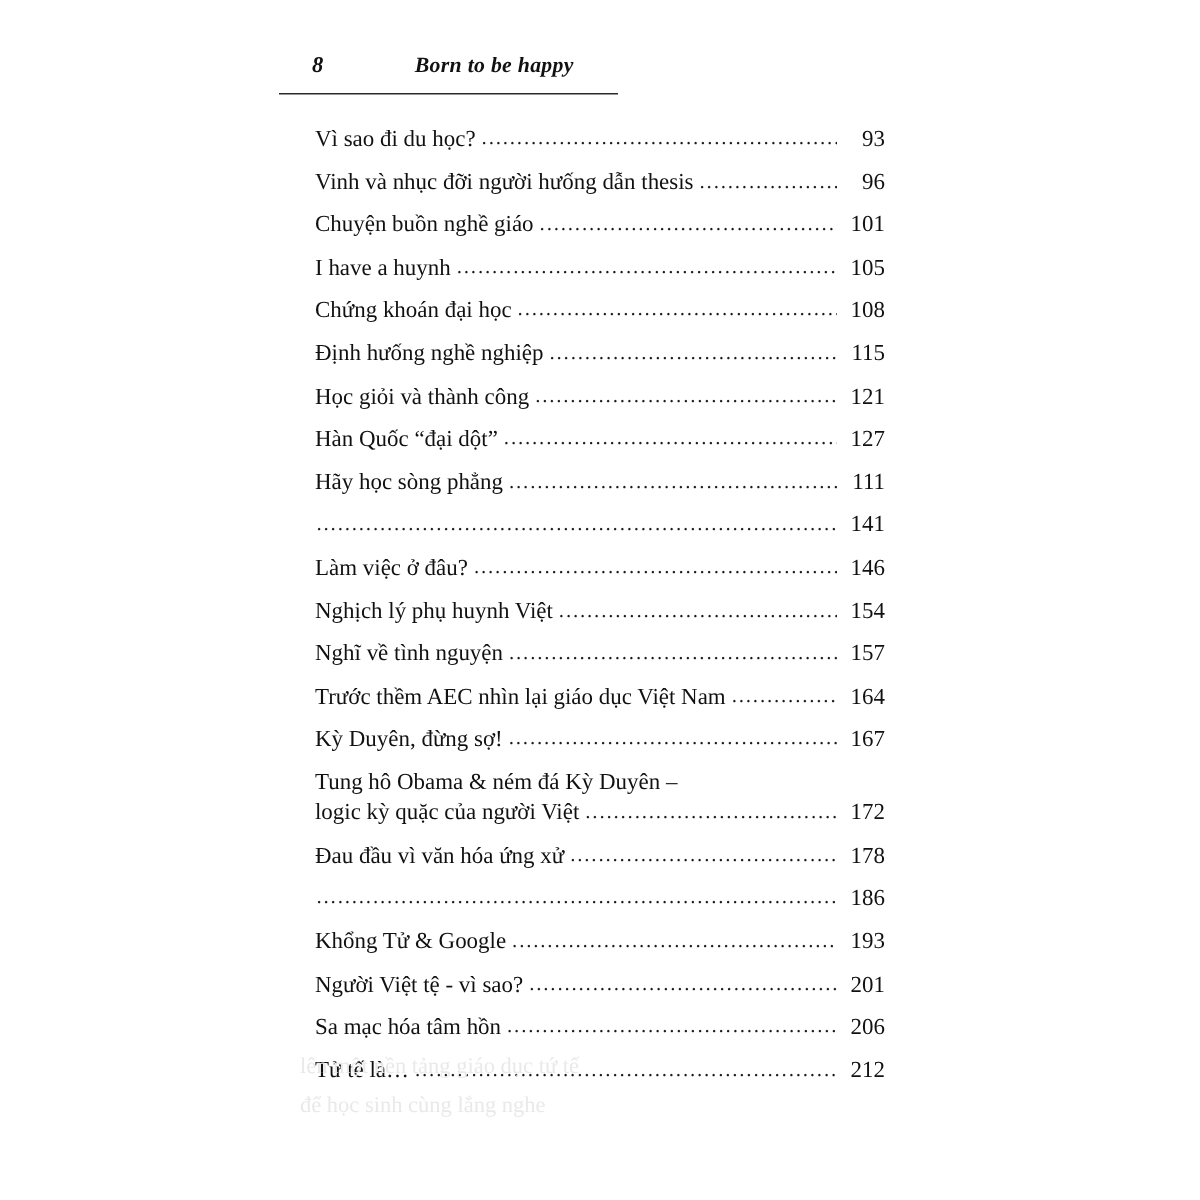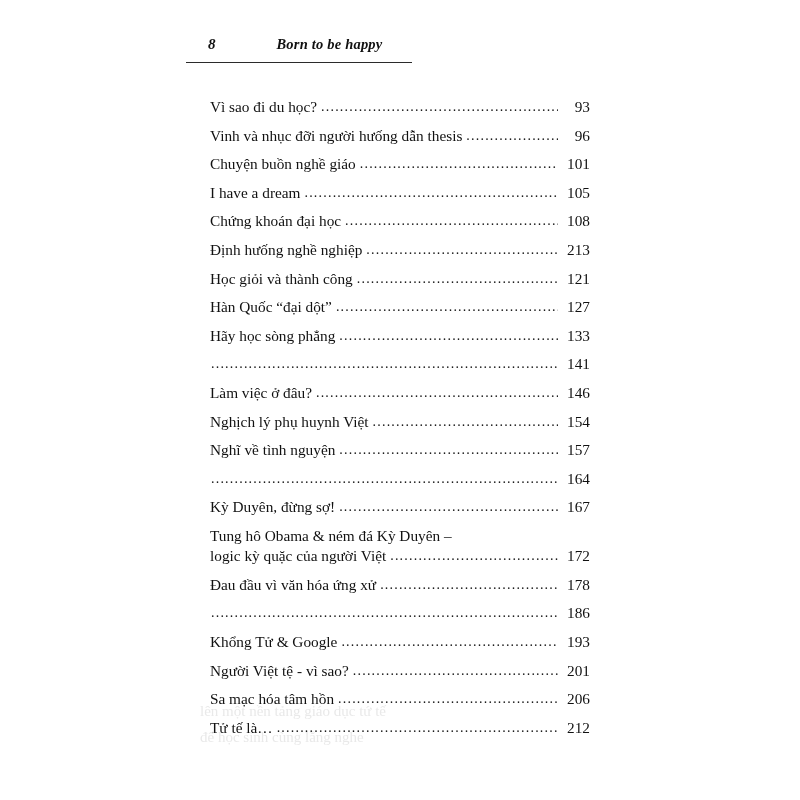--- a/index.html
+++ b/index.html
@@ -54,21 +54,21 @@
     left: 0px;
     top: 26px;
     width: 226px;
     height: 1px;
     background: #2b2b2b;
   }
   
   .toc {
     position: absolute;
     left: 210px;
-    top: 99px;
+    top: 85px;
     width: 380px;
   }
   .toc-entry {
     display: flex;
     align-items: baseline;
     font-size: 15.3px;
     color: #111111;
     line-height: 1.0;
     margin-bottom: 12.6px;
     white-space: nowrap;
@@ -153,53 +153,53 @@
       <span class="pg">96</span>
     </div>
 
     <div class="toc-entry">
       <span class="title">Chuyện buồn nghề giáo</span>
       <span class="leader">......................................................................................</span>
       <span class="pg">101</span>
     </div>
 
     <div class="toc-entry">
-      <span class="title">I have a dream</span>
+      <span class="title">I have a huynh</span>
       <span class="leader">......................................................................................</span>
       <span class="pg">105</span>
     </div>
 
     <div class="toc-entry">
       <span class="title">Chứng khoán đại học</span>
       <span class="leader">......................................................................................</span>
       <span class="pg">108</span>
     </div>
 
     <div class="toc-entry">
       <span class="title">Định hưống nghề nghiệp</span>
       <span class="leader">......................................................................................</span>
-      <span class="pg">213</span>
+      <span class="pg">115</span>
     </div>
 
     <div class="toc-entry">
       <span class="title">Học giỏi và thành công</span>
       <span class="leader">......................................................................................</span>
       <span class="pg">121</span>
     </div>
 
     <div class="toc-entry">
       <span class="title">Hàn Quốc “đại dột”</span>
       <span class="leader">......................................................................................</span>
       <span class="pg">127</span>
     </div>
 
     <div class="toc-entry">
       <span class="title">Hãy học sòng phẳng</span>
       <span class="leader">......................................................................................</span>
-      <span class="pg">133</span>
+      <span class="pg">111</span>
     </div>
 
     <div class="toc-entry">
       <span class="leader">......................................................................................</span>
       <span class="pg">141</span>
     </div>
 
     <div class="toc-entry">
       <span class="title">Làm việc ở đâu?</span>
       <span class="leader">......................................................................................</span>
@@ -212,20 +212,21 @@
       <span class="pg">154</span>
     </div>
 
     <div class="toc-entry">
       <span class="title">Nghĩ về tình nguyện</span>
       <span class="leader">......................................................................................</span>
       <span class="pg">157</span>
     </div>
 
     <div class="toc-entry">
+      <span class="title">Trước thềm AEC nhìn lại giáo dục Việt Nam</span>
       <span class="leader">......................................................................................</span>
       <span class="pg">164</span>
     </div>
 
     <div class="toc-entry">
       <span class="title">Kỳ Duyên, đừng sợ!</span>
       <span class="leader">......................................................................................</span>
       <span class="pg">167</span>
     </div>
 

